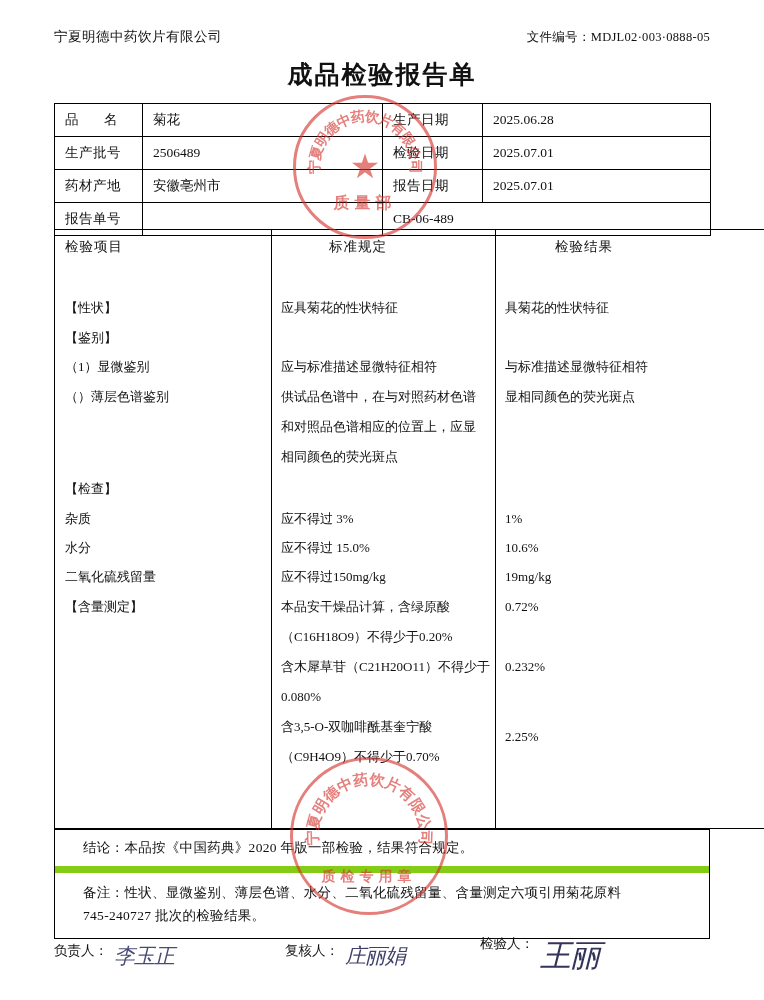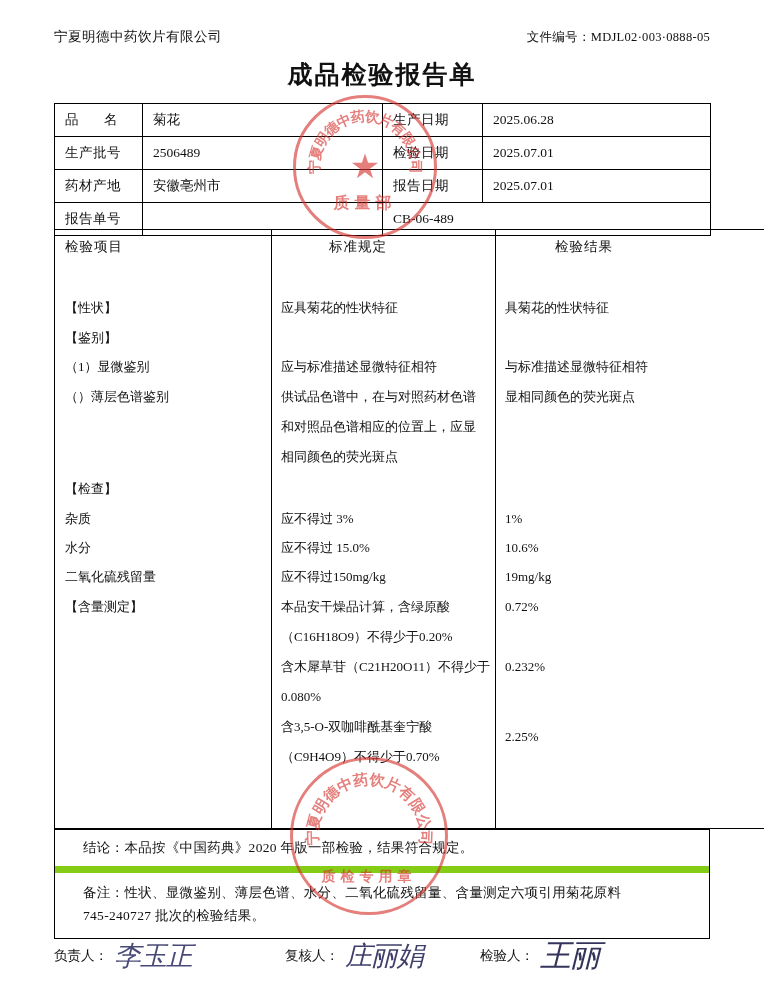--- a/index.html
+++ b/index.html
@@ -126,29 +126,29 @@
   }
   .sign-row {
     position: absolute;
     top: 935px;
     left: 54px;
     width: 656px;
     display: flex;
     font-size: 13.5px;
     align-items: center;
   }
-  .sign-item { display: flex; align-items: center; }
+  .sign-item { display: flex; align-items: flex-start; }
   .sign-item.a { width: 215px; }
   .sign-item.b { width: 195px; margin-left: 16px; }
   .sign-item.c { width: 200px; }
   .sign-label { white-space: nowrap; }
   .sig {
     font-family: "DejaVu Serif", serif;
     font-style: italic;
-    font-size: 27px;
+    font-size: 21px;
     color: #3b3b6b;
     margin-left: 6px;
     transform: rotate(-4deg) skewX(-6px);
     display: inline-block;
     letter-spacing: -1px;
     opacity: 0.92;
   }
   .sig.s2 { color: #2f2f5e; transform: rotate(-3deg) skewX(-8px); }
   .sig.s3 { color: #23234d; transform: rotate(-5deg) skewX(-10px); font-size: 31px; }
 

